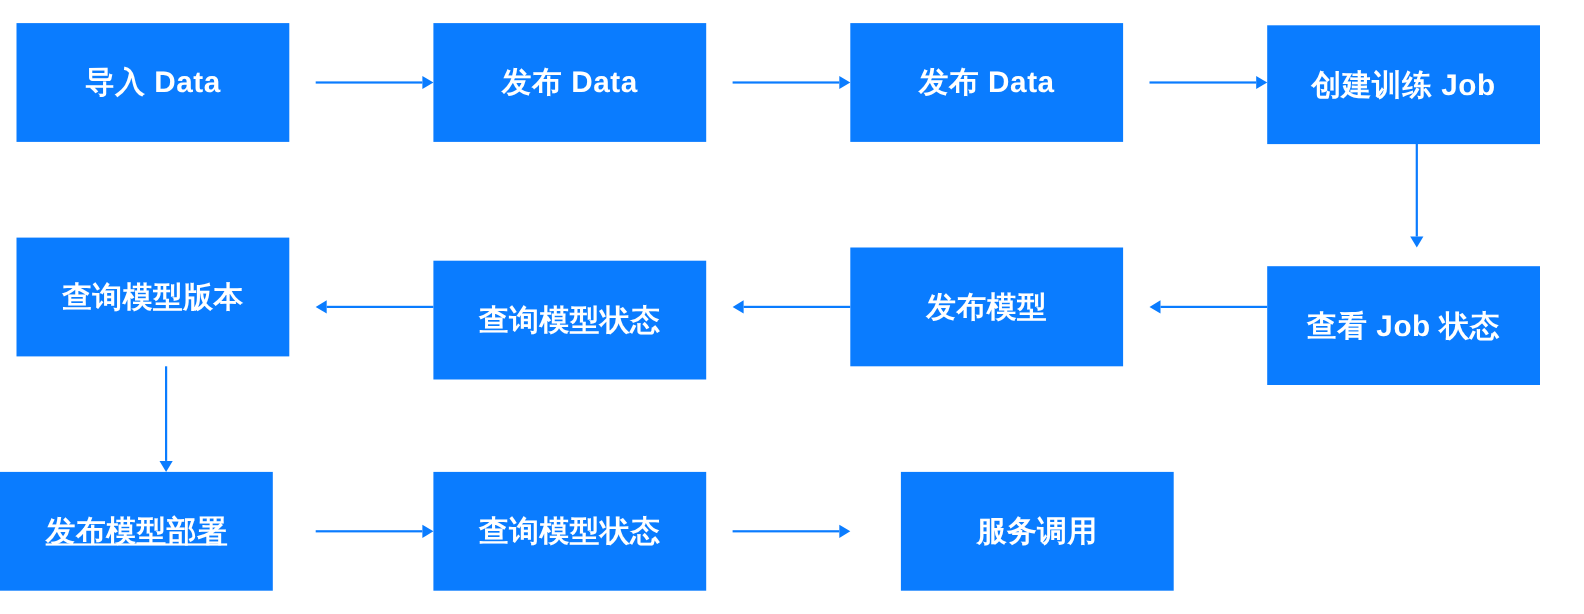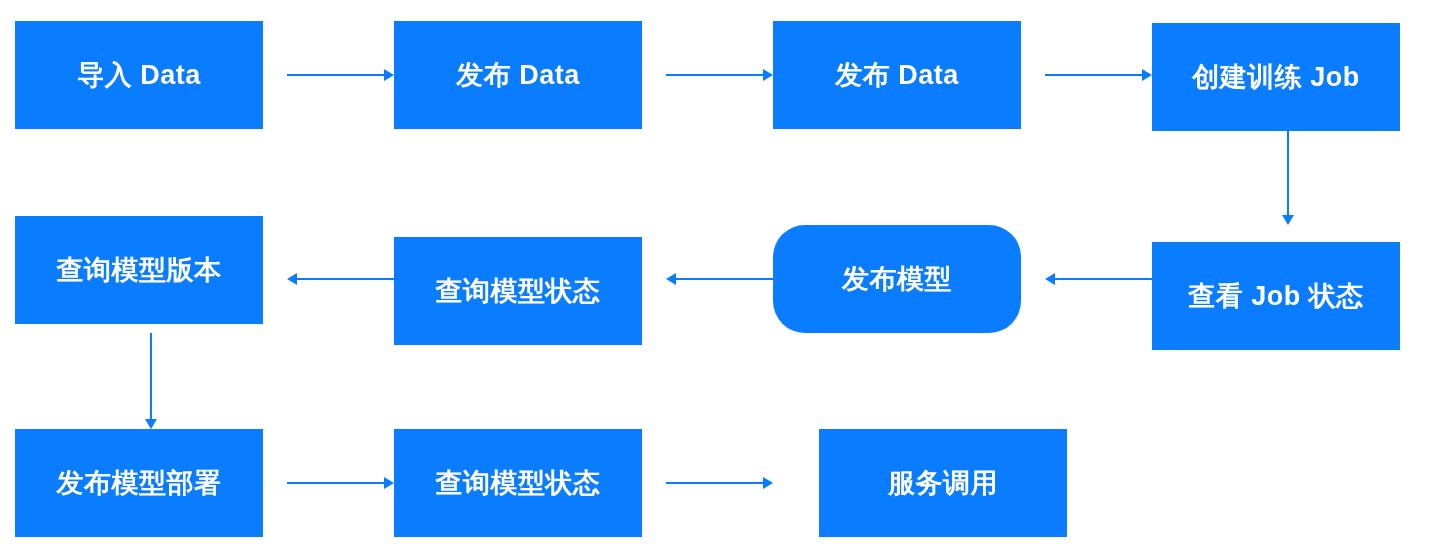--- a/index.html
+++ b/index.html
@@ -77,28 +77,28 @@
 <div class="node" style="left:1152px; top:23px;">
   <span>创建训练 Job</span>
 </div>
 
 <div class="node" style="left:15px; top:216px;justify-content:center;">
   <span>查询模型版本</span>
 </div>
 <div class="node" style="left:394px; top:237px;">
   <span>查询模型状态</span>
 </div>
-<div class="node" style="left:773px; top:225px;border-radius:32px;">
+<div class="node" style="left:773px; top:225px;">
   <span>发布模型</span>
 </div>
 <div class="node" style="left:1152px; top:242px;">
   <span>查看 Job 状态</span>
 </div>
 
-<div class="node" style="left:15px; top:429px;">
+<div class="node" style="left:0; top:429px;text-decoration:underline;">
   <span>发布模型部署</span>
 </div>
 <div class="node" style="left:394px; top:429px;">
   <span>查询模型状态</span>
 </div>
 <div class="node" style="left:819px; top:429px;">
   <span>服务调用</span>
 </div>
 
 <div class="arrow-line-h" style="left:287px; top:74px; width:97px;"></div>

